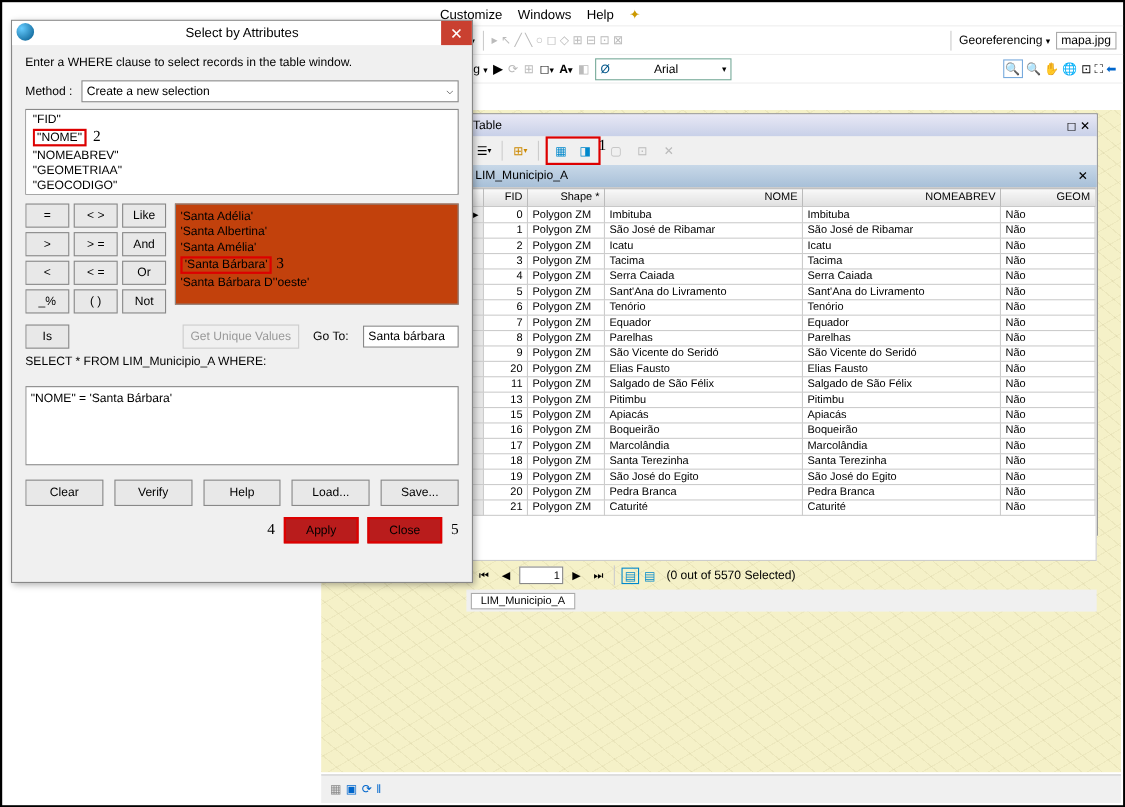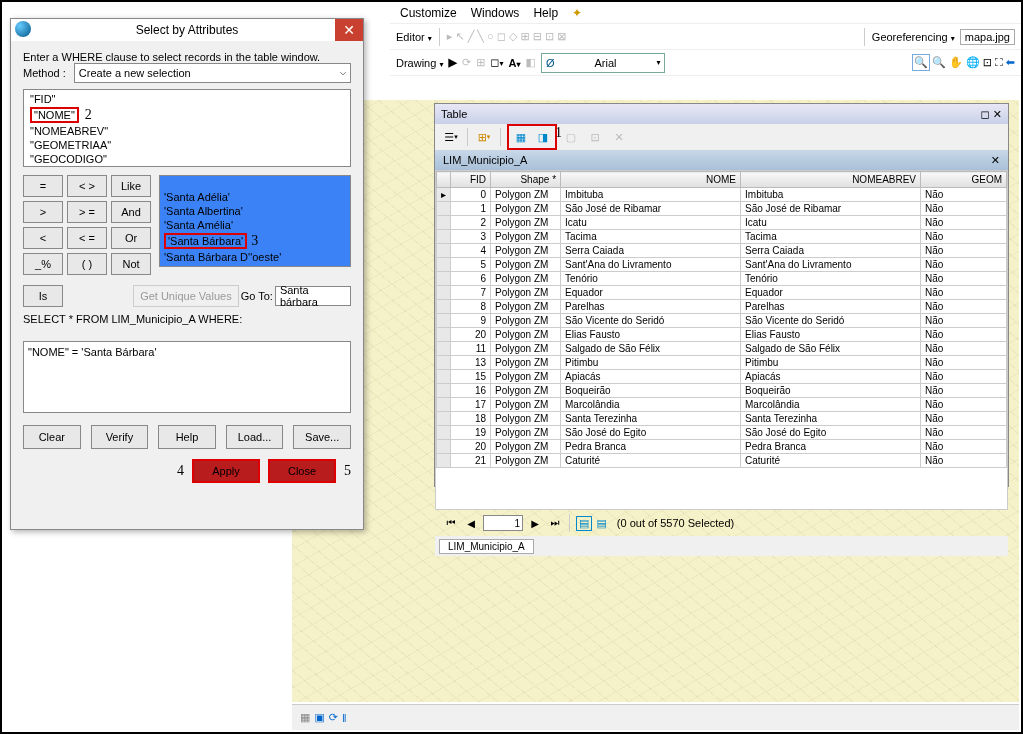--- a/index.html
+++ b/index.html
@@ -16,54 +16,54 @@
 .font-select { border: 1px solid #7a9; height: 20px; padding: 0 4px; display: inline-flex; align-items: center; gap: 40px; background: #fff; }
 
 .map-area { position: absolute; top: 98px; left: 290px; right: 2px; bottom: 30px; background: #f5f1c8; overflow: hidden; }
 .map-bg { width: 100%; height: 100%; background: linear-gradient(135deg, #f5f1c8 0%, #ede5b0 40%, #f5f1c8 60%, #e8e8f5 85%, #d8e8f8 100%);
   background-image: repeating-linear-gradient(40deg, rgba(180,170,120,0.15) 0 1px, transparent 1px 12px), repeating-linear-gradient(-30deg, rgba(180,170,120,0.12) 0 1px, transparent 1px 15px);
 }
 
 .status-bar { position: absolute; bottom: 2px; left: 290px; right: 2px; height: 26px; background: #f0f0f0; border-top: 1px solid #ccc; display: flex; align-items: center; padding: 0 8px; gap: 4px; }
 
 
-.dialog { position: absolute; top: 18px; left: 10px; width: 354px; height: 512px; background: #f0f0f0; border: 1px solid #888; box-shadow: 2px 2px 6px rgba(0,0,0,0.3); z-index: 100; }
+.dialog { position: absolute; top: 18px; left: 10px; width: 420px; height: 512px; background: #f0f0f0; border: 1px solid #888; box-shadow: 2px 2px 6px rgba(0,0,0,0.3); z-index: 100; }
 .dialog-titlebar { height: 22px; background: #fff; display: flex; align-items: center; position: relative; }
 .dialog-title { flex: 1; text-align: center; font-size: 12px; }
 .dialog-close { position: absolute; right: 0; top: 0; width: 28px; height: 22px; background: #c94030; color: #fff; display: flex; align-items: center; justify-content: center; font-size: 14px; }
 .dialog-icon { position: absolute; left: 4px; top: 2px; width: 16px; height: 16px; border-radius: 50%; background: radial-gradient(circle at 30% 30%, #6cf, #058); }
 .dialog-body { padding: 10px 12px; font-size: 11px; }
-.dialog-body .instruction { }
+.dialog-body .instruction { margin-bottom: 10px; }
 .method-row { display: flex; align-items: center; gap: 8px; margin-bottom: 6px; }
 .method-select { flex: 1; height: 20px; border: 1px solid #888; background: #fff; padding: 0 4px; display: flex; align-items: center; justify-content: space-between; }
 .field-list { height: 78px; border: 1px solid #888; background: #fff; overflow-y: scroll; padding: 2px 4px; margin-bottom: 8px; }
 .field-list div { padding: 1px 2px; }
 .red-box { border: 2px solid #d00; display: inline-block; padding: 0 2px; }
 .annotation { color: #000; font-size: 14px; margin-left: 6px; display: inline; font-family: Georgia, serif; }
 
 .op-grid { display: grid; grid-template-columns: 40px 40px 40px 1fr; gap: 4px; margin-bottom: 6px; align-items: start; }
 .op-btn { height: 22px; border: 1px solid #888; background: #e8e8e8; display: flex; align-items: center; justify-content: center; font-size: 11px; cursor: default; }
-.op-values { grid-row: 1 / span 5; grid-column: 4; border: 1px solid #888; background: #3b82f6; height: 92px; overflow-y: scroll; padding: 14px 4px; margin-left: 4px; position: relative; }
+.op-values { grid-row: 1 / span 5; grid-column: 4; border: 1px solid #888; background: #c2410c; height: 92px; overflow-y: scroll; padding: 4px 4px; margin-left: 4px; position: relative; }
 .op-values div { padding: 1px 0; white-space: nowrap; }
 
-.goto-row { display: flex; align-items: center; gap: 2px; margin-bottom: 6px; }
+.goto-row { display: flex; align-items: center; gap: 13px; margin-bottom: 6px; }
 .goto-row .unique-btn { color: #999; flex-shrink: 0; padding: 0 6px; height: 22px; border: 1px solid #ccc; background: #f0f0f0; display: flex; align-items: center; }
 .goto-input { flex: 1; height: 20px; border: 1px solid #888; background: #fff; padding: 0 4px; display: flex; align-items: center; }
 
 .select-label { margin-bottom: 16px; }
 .where-box { width: 100%; height: 72px; border: 1px solid #888; background: #fff; padding: 4px; font-size: 11px; font-family: inherit; resize: none; }
 
 .btn-row { display: flex; gap: 10px; margin-top: 10px; }
 .btn-row .dlg-btn { flex: 1; height: 24px; border: 1px solid #888; background: #e8e8e8; display: flex; align-items: center; justify-content: center; cursor: default; }
 .btn-row2 { display: flex; justify-content: flex-end; gap: 8px; margin-top: 10px; align-items: center; }
 .btn-row2 .dlg-btn { width: 68px; height: 24px; border: 1px solid #888; background: #b91c1c; display: flex; align-items: center; justify-content: center; }
 .red-border { border: 2px solid #d00 !important; }
 
 
-.table-window { position: absolute; top: 103px; left: 434px; width: 575px; height: 384px; background: #f0f0f0; border: 1px solid #888; z-index: 50; }
+.table-window { position: absolute; top: 103px; left: 423px; width: 575px; height: 384px; background: #f0f0f0; border: 1px solid #888; z-index: 50; }
 .table-titlebar { height: 20px; background: linear-gradient(#e8e8f5, #c8d0e8); display: flex; align-items: center; padding: 0 6px; font-size: 11px; justify-content: space-between; }
 .table-toolbar { height: 26px; display: flex; align-items: center; padding: 0 6px; gap: 4px; background: #f0f0f0; position: relative; }
 .table-toolbar .tb-btn { width: 20px; height: 20px; display: inline-flex; align-items: center; justify-content: center; }
 .table-tabhdr { height: 20px; background: linear-gradient(#c8d8e8, #a8c0d8); padding: 0 8px; display: flex; align-items: center; font-size: 11px; justify-content: space-between; }
 .table-scroll { height: 340px; overflow: auto; background: #fff; border: 1px solid #ccc; }
 table.data { border-collapse: collapse; width: 100%; font-size: 10px; }
 table.data th { background: linear-gradient(#f8f8f8, #e0e0e0); border: 1px solid #bbb; padding: 2px 4px; font-weight: normal; text-align: right; position: sticky; top: 0; }
 table.data td { border: 1px solid #ccc; padding: 1px 4px; white-space: nowrap; }
 table.data td.num { text-align: right; }
 .row-sel { width: 12px; background: #e8e8e8; }

